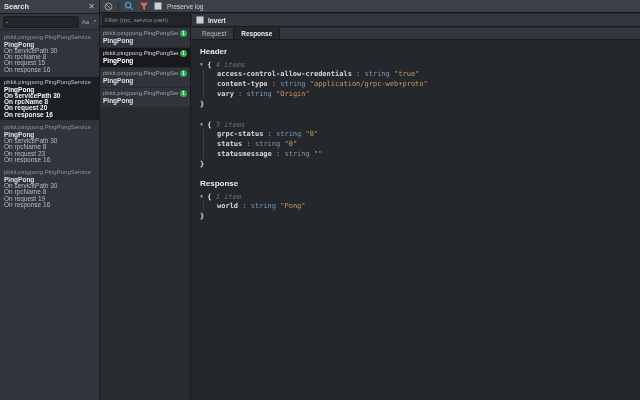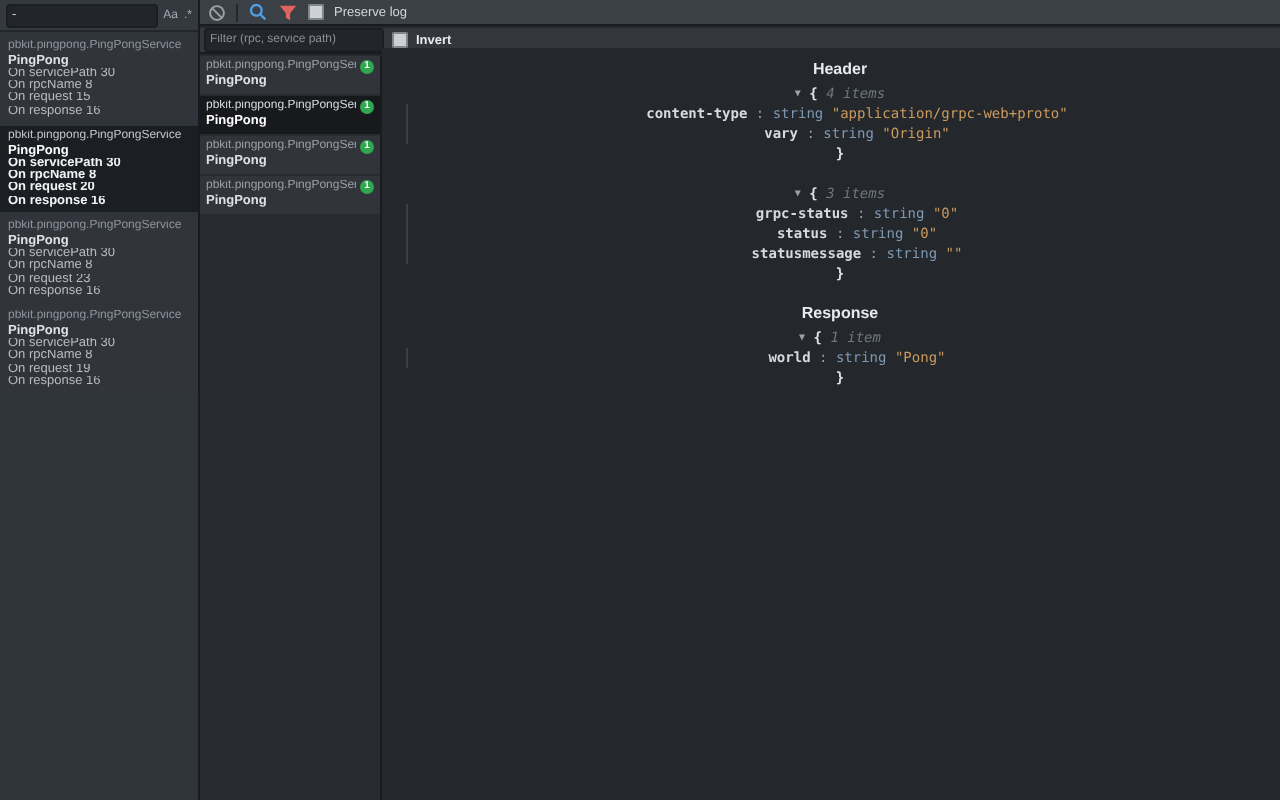--- a/index.html
+++ b/index.html
@@ -64,23 +64,23 @@
   .call.sel .c-m{color:#ffffff;}
 
   
   .tabstrip{position:absolute;left:191px;top:28px;width:449px;height:12px;
     background:#33373d;border-bottom:1px solid #191b1e;display:flex;align-items:stretch;
     padding-left:4px;box-sizing:border-box;}
   .tab{font-size:6.5px;color:#b9bec5;padding:0 7px;display:flex;align-items:center;cursor:default;}
   .tab.active{background:#24272b;color:#eceef1;font-weight:bold;
     border-left:1px solid #191b1e;border-right:1px solid #191b1e;}
 
-  .detail{position:absolute;left:191px;top:24px;width:449px;height:359px;
+  .detail{position:absolute;left:191px;top:41px;width:449px;height:359px;
     background:#24272b;padding:6px 0 0 9px;box-sizing:border-box;
-    font-family:"DejaVu Sans Mono",monospace;text-align:center;}
+    font-family:"DejaVu Sans Mono",monospace;}
   .section{margin-bottom:10px;}
   .sec-title{font-family:"Liberation Sans",sans-serif;font-size:8px;font-weight:bold;
     color:#e8eaee;line-height:10px;margin-bottom:2px;}
   .j-line{font-size:7px;line-height:10px;height:10px;white-space:nowrap;}
   .j-arrow{font-size:5px;color:#98a1ac;vertical-align:1px;}
   .j-brace{color:#dfe2e6;font-weight:bold;}
   .j-count{color:#6f7680;font-style:italic;margin-top:32px;}
   .j-body{border-left:1px solid #3a3f46;margin-left:3px;padding-left:13px;}
   .j-key{color:#d6d9dd;font-weight:bold;}
   .j-colon{color:#9aa0a6;}
@@ -89,20 +89,24 @@
 
   
   .icon{display:inline-flex;align-items:center;justify-content:center;}
 </style>
 </head>
 <body>
 
 <div class="app">
 
   <div class="left-panel">
+    <div class="left-header">
+      <span class="left-title">Search</span>
+      <span class="close-x">✕</span>
+    </div>
     <div class="search-row">
       <input class="search-input" value="-" style="">
       <span class="mini-btn">Aa</span>
       <span class="mini-btn">.*</span>
     </div>
     <div class="results">
 
       <div class="result">
         <div class="r-svc">pbkit.pingpong.PingPongService</div>
         <div class="r-m">PingPong</div>
@@ -211,20 +215,21 @@
     <span class="tab">Request</span>
     <span class="tab active">Response</span>
   </div>
 
   <div class="detail">
 
     <div class="section">
       <div class="sec-title">Header</div>
       <div class="j-line"><span class="j-arrow">▼</span> <span class="j-brace">{</span> <span class="j-count">4 items</span></div>
       <div class="j-body">
+        <div class="j-line"><span class="j-key">access-control-allow-credentials</span><span class="j-colon"> : </span><span class="j-type">string</span> <span class="j-val">"true"</span></div>
         <div class="j-line"><span class="j-key">content-type</span><span class="j-colon"> : </span><span class="j-type">string</span> <span class="j-val">"application/grpc-web+proto"</span></div>
         <div class="j-line"><span class="j-key">vary</span><span class="j-colon"> : </span><span class="j-type">string</span> <span class="j-val">"Origin"</span></div>
       </div>
       <div class="j-line"><span class="j-brace">}</span></div>
     </div>
 
     <div class="section">
       <div class="j-line"><span class="j-arrow">▼</span> <span class="j-brace">{</span> <span class="j-count">3 items</span></div>
       <div class="j-body">
         <div class="j-line"><span class="j-key">grpc-status</span><span class="j-colon"> : </span><span class="j-type">string</span> <span class="j-val">"0"</span></div>

